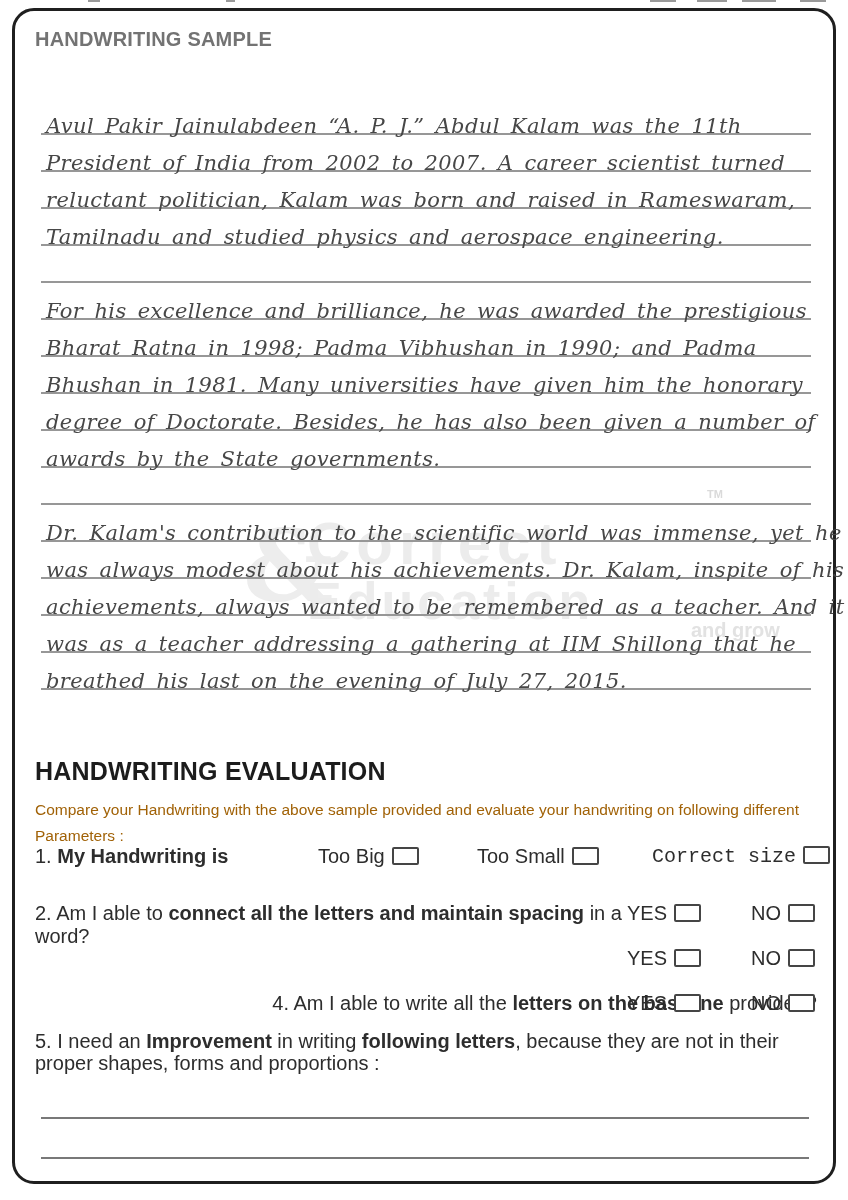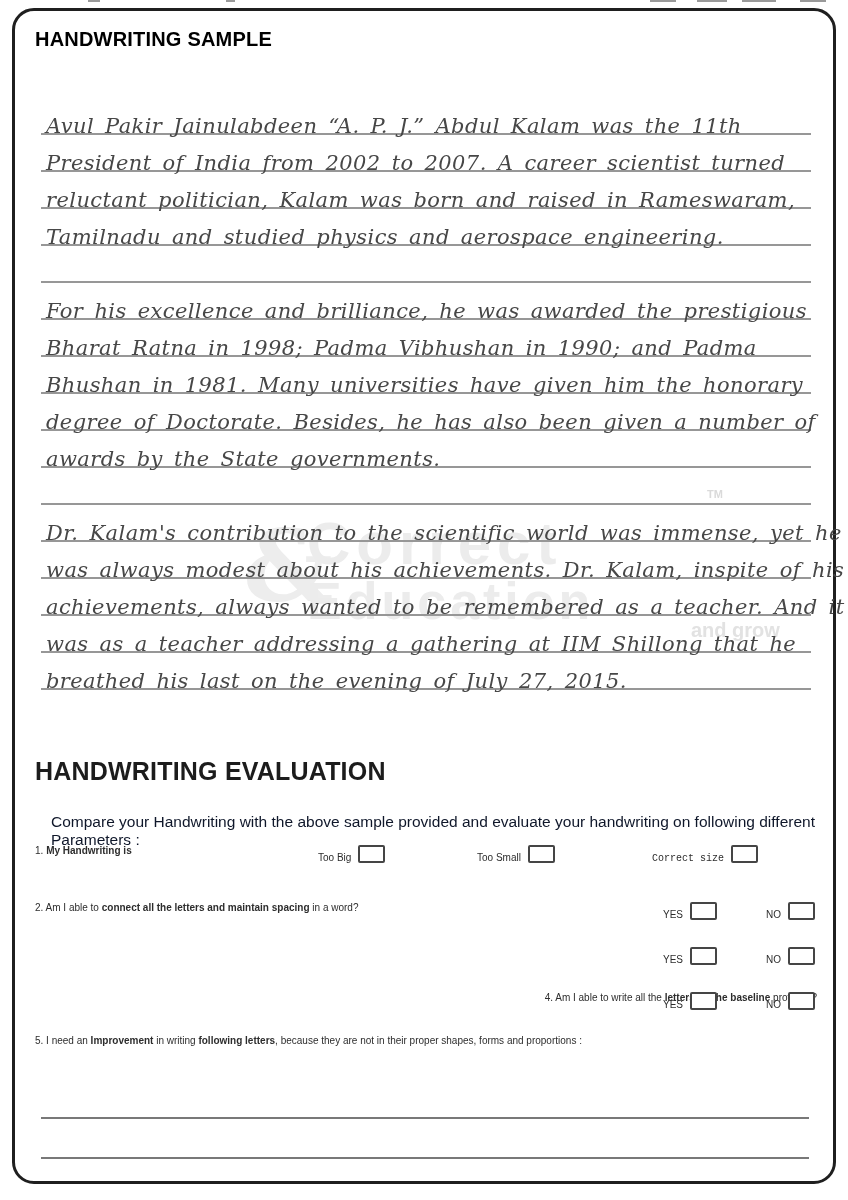--- a/index.html
+++ b/index.html
@@ -24,41 +24,41 @@
   .wm-top{position:absolute;left:292px;top:498px;font-size:60px;font-weight:700;color:#ececec;
           letter-spacing:6px;}
   .wm-bottom{position:absolute;left:292px;top:560px;font-size:52px;font-weight:700;color:#ececec;
              letter-spacing:4px;}
   .wm-tm{position:absolute;left:692px;top:477px;font-size:11px;color:#dadada;font-weight:700;}
   .wm-tag{position:absolute;left:676px;top:608px;font-size:20px;color:#e2e2e2;font-weight:700;}
 
   .content{position:absolute;inset:0;z-index:1;}
 
   .hw-title{position:absolute;left:20px;top:17px;margin:0;font-size:20px;font-weight:700;
-            color:#000000;letter-spacing:0.2px;}
+            color:#737373;letter-spacing:0.2px;}
   .hw-block{position:absolute;left:26px;right:22px;top:87px;}
   .hw-row{height:35px;border-bottom:2px solid #979797;position:relative;}
   .hw-text{position:absolute;left:5px;bottom:-5px;white-space:nowrap;color:#474747;
            font-family:"DejaVu Serif",serif;font-style:italic;font-size:21px;
            letter-spacing:0.4px;word-spacing:4px;}
 
   .eval-title{position:absolute;left:20px;top:746px;margin:0;font-size:25px;font-weight:700;
               color:#1c1c1c;letter-spacing:0.2px;}
-  .intro{position:absolute;left:20px;top:786px;width:770px;margin:16px;font-size:15.5px;
-         line-height:18px;color:#0f172a;}
+  .intro{position:absolute;left:20px;top:786px;width:770px;margin:0;font-size:15.5px;
+         line-height:26px;color:#a16207;}
 
-  .qrow{position:absolute;left:20px;right:16px;font-size:10px;color:#2d2d2d;}
+  .qrow{position:absolute;left:20px;right:16px;font-size:20px;color:#2d2d2d;}
   .bold{font-weight:700;}
   .cb{display:inline-block;width:23px;height:14px;border:2px solid #454545;border-radius:2px;
       background:#fff;margin-left:7px;vertical-align:-2px;}
   .q1row{top:834px;height:24px;}
   .opt{position:absolute;top:0;white-space:nowrap;}
   .opt1{left:283px;} .opt2{left:442px;} .opt3{left:617px;font-family:Liberation Mono, monospace;}
   .ynq .qtext{display:inline-block;max-width:600px;}
-  .cell-yes{position:absolute;right:100px;top:0;white-space:nowrap;}
+  .cell-yes{position:absolute;right:116px;top:0;white-space:nowrap;}
   .cell-no{position:absolute;right:2px;top:0;white-space:nowrap;}
   .q2row{top:891px;} .q3row{top:936px;} .q4row{top:981px;text-align:right;}
   .q5row{top:1019px;line-height:22px;width:775px;}
   .ans{position:absolute;left:26px;right:24px;border-top:2px solid #787878;height:0;}
   .ans1{top:1106px;} .ans2{top:1146px;}
 </style>
 </head>
 <body>
 
 <div class="page">

